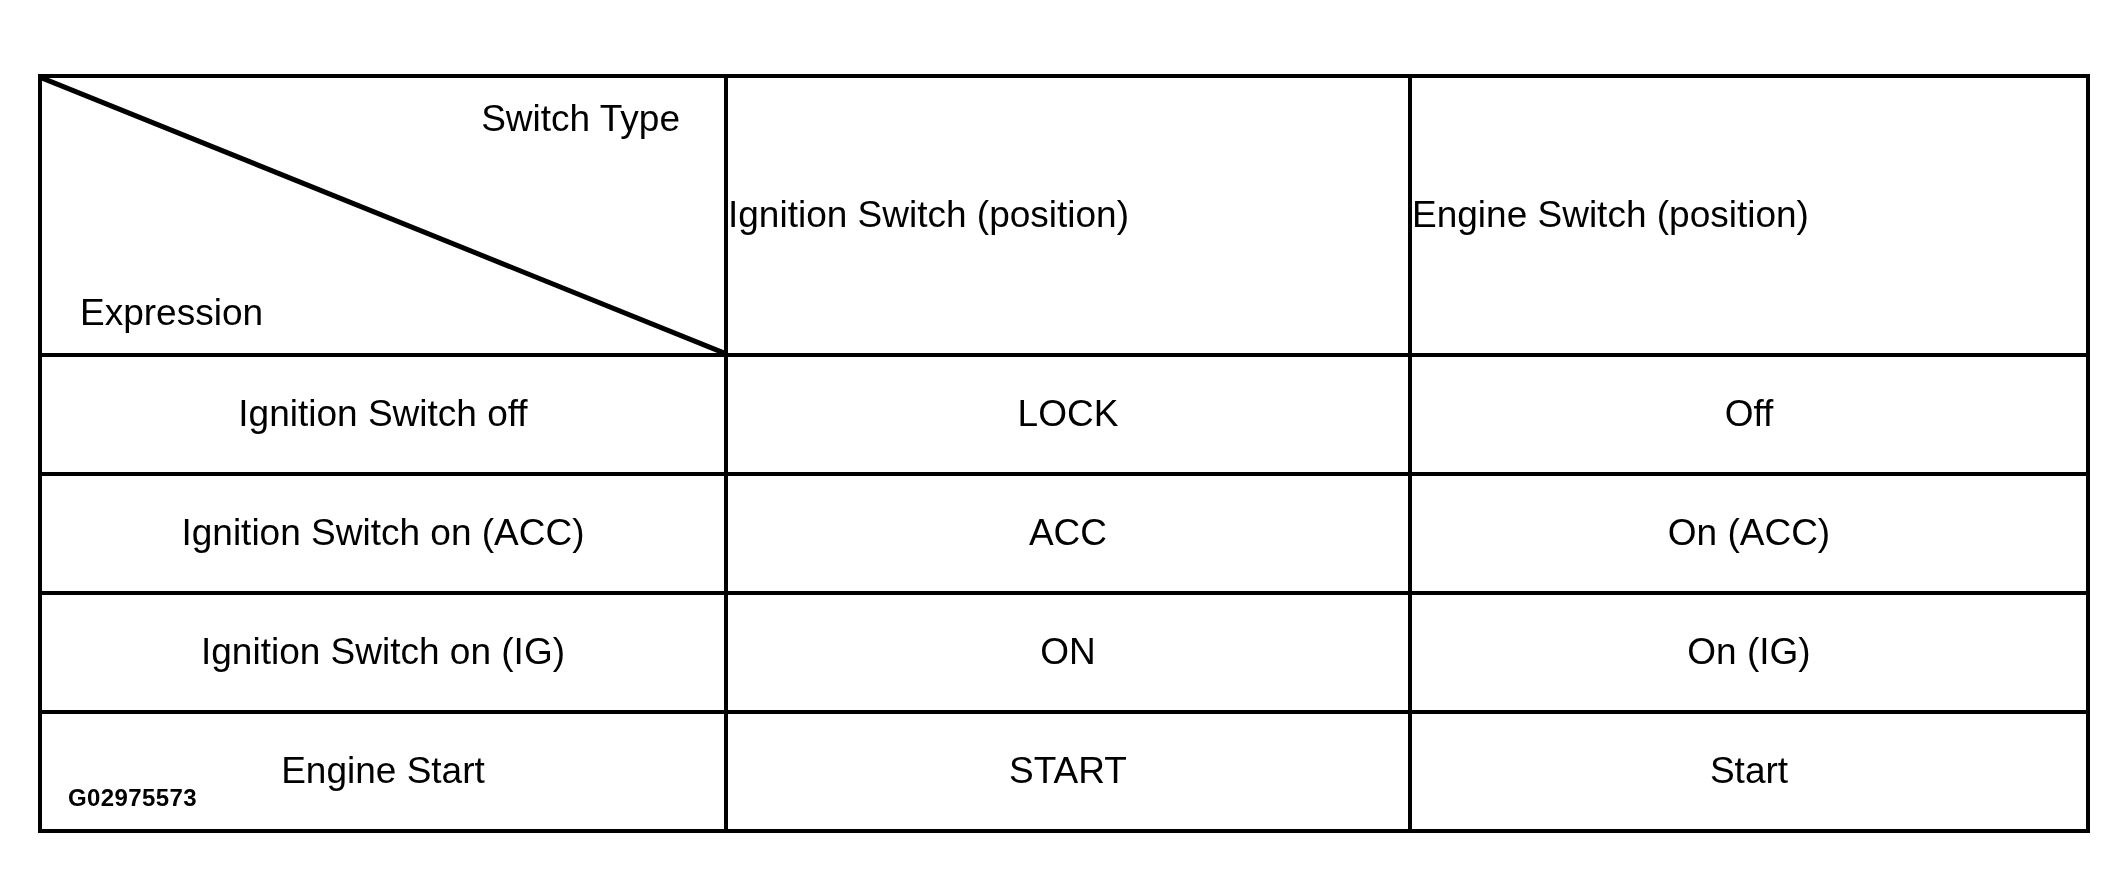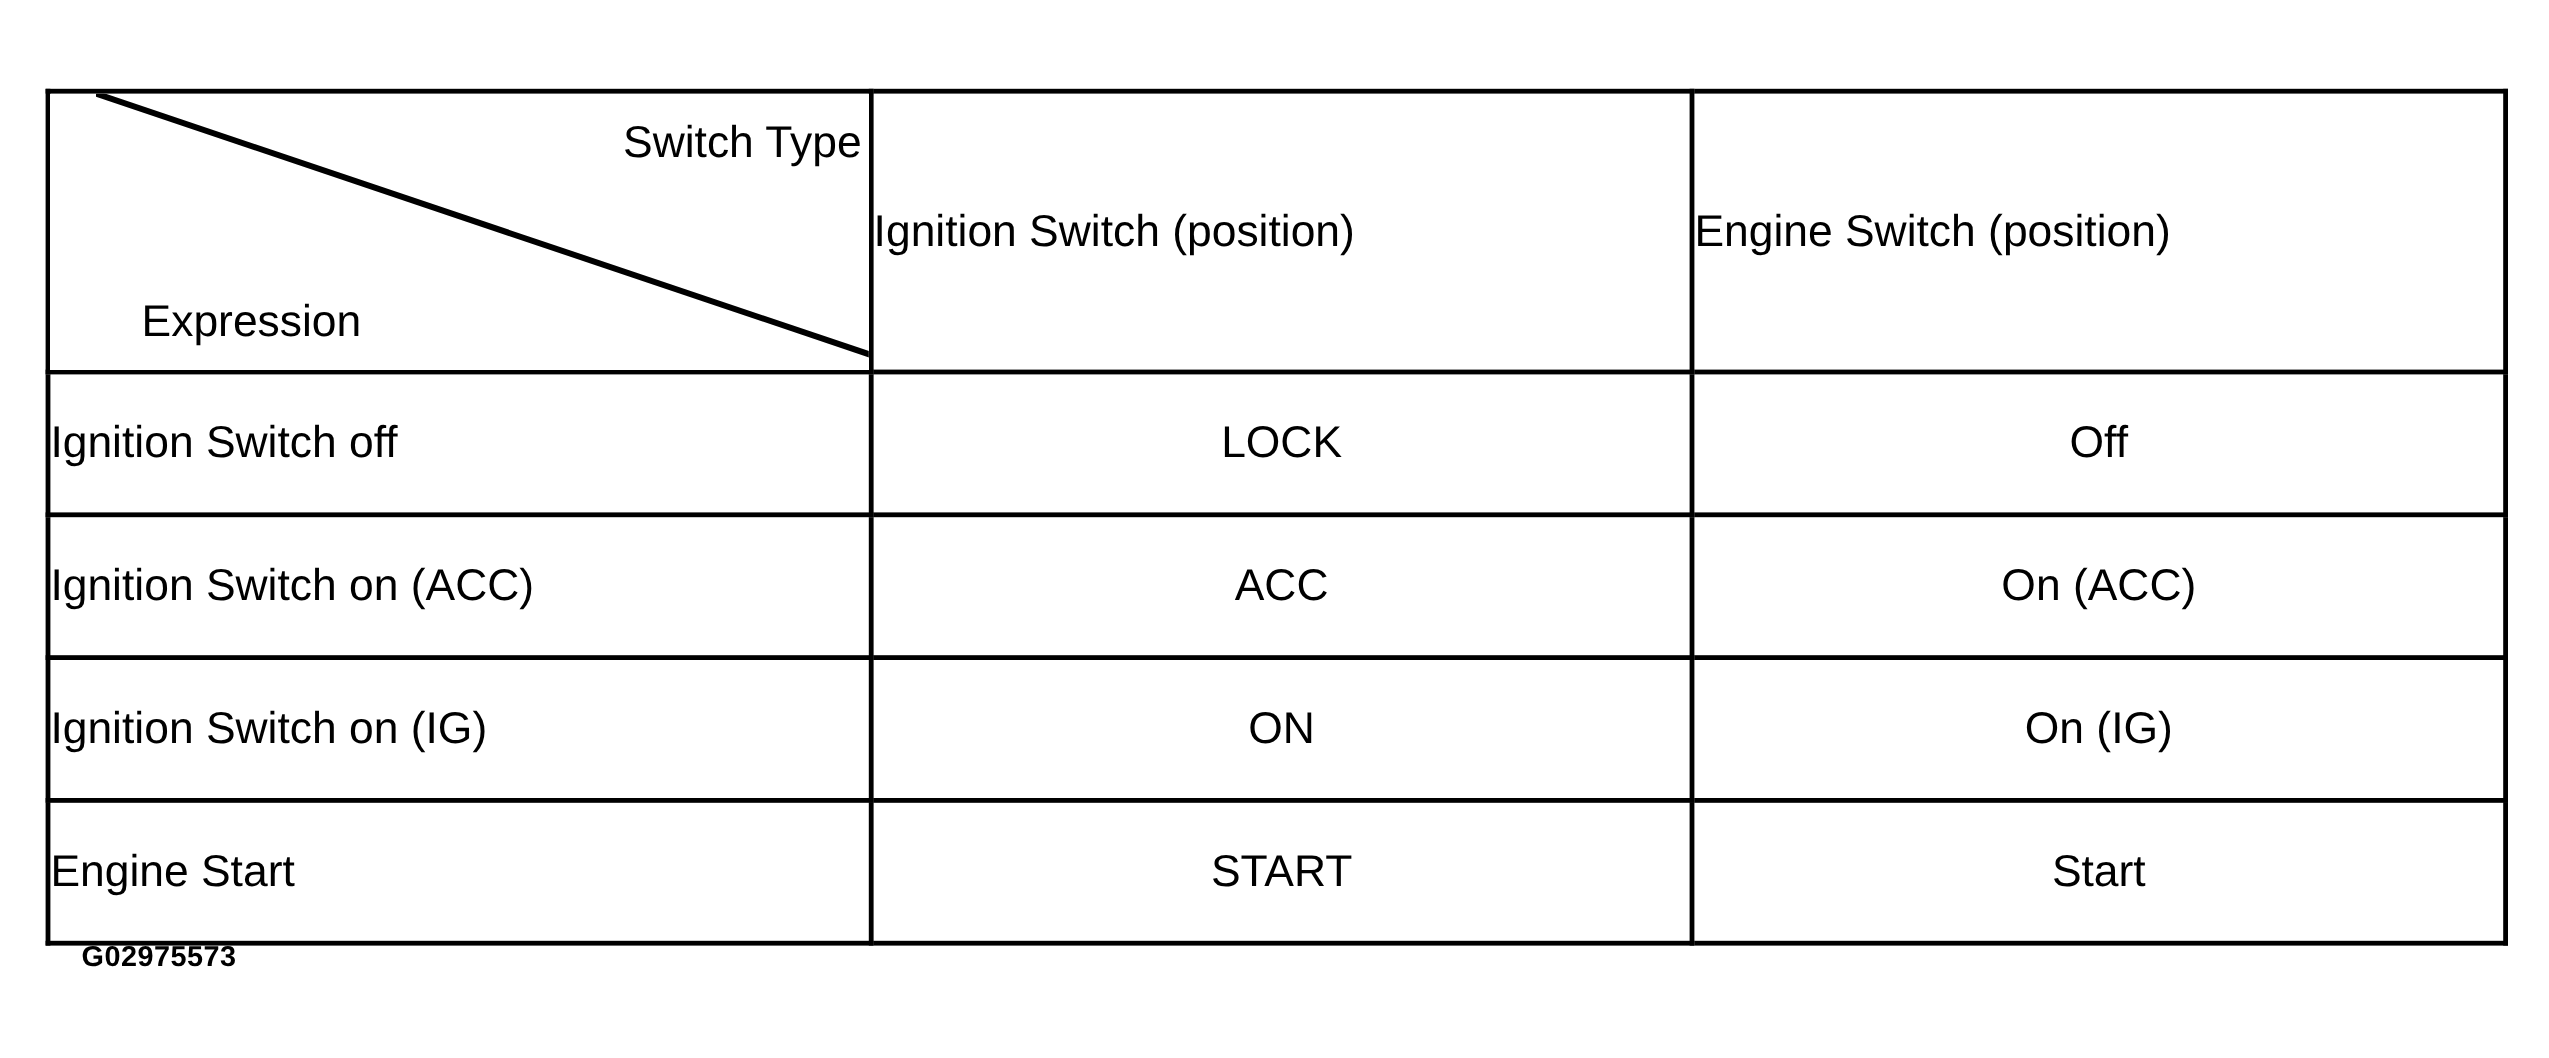--- a/index.html
+++ b/index.html
@@ -55,22 +55,21 @@
   .header-row th { height: 230px; }
 
   .corner-cell {
     position: relative;
     overflow: hidden;
     padding: 0;
   }
   .corner-inner {
     position: relative;
     width: 100%;
-    height: 230px;
-    margin-left: 38px;
+    height: 275px;
   }
   .corner-diagonal {
     position: absolute;
     left: 0;
     top: 0;
     width: 100%;
     height: 100%;
     display: block;
     pointer-events: none;
   }
@@ -97,21 +96,21 @@
     text-align: left;
     font-size: 37px;
     line-height: 1.2;
     padding: 0 12px;
   }
   .col-head .head-text { display: block; }
 
   
   .body-row td { height: 115px; }
   .cell-expression {
-    text-align: left;
+    text-align: center;
     padding-left: 40px;
     font-size: 37px;
     line-height: 1.2;
     white-space: nowrap;
   }
   .cell-value {
     text-align: center;
     font-size: 37px;
     line-height: 1.2;
     white-space: nowrap;

